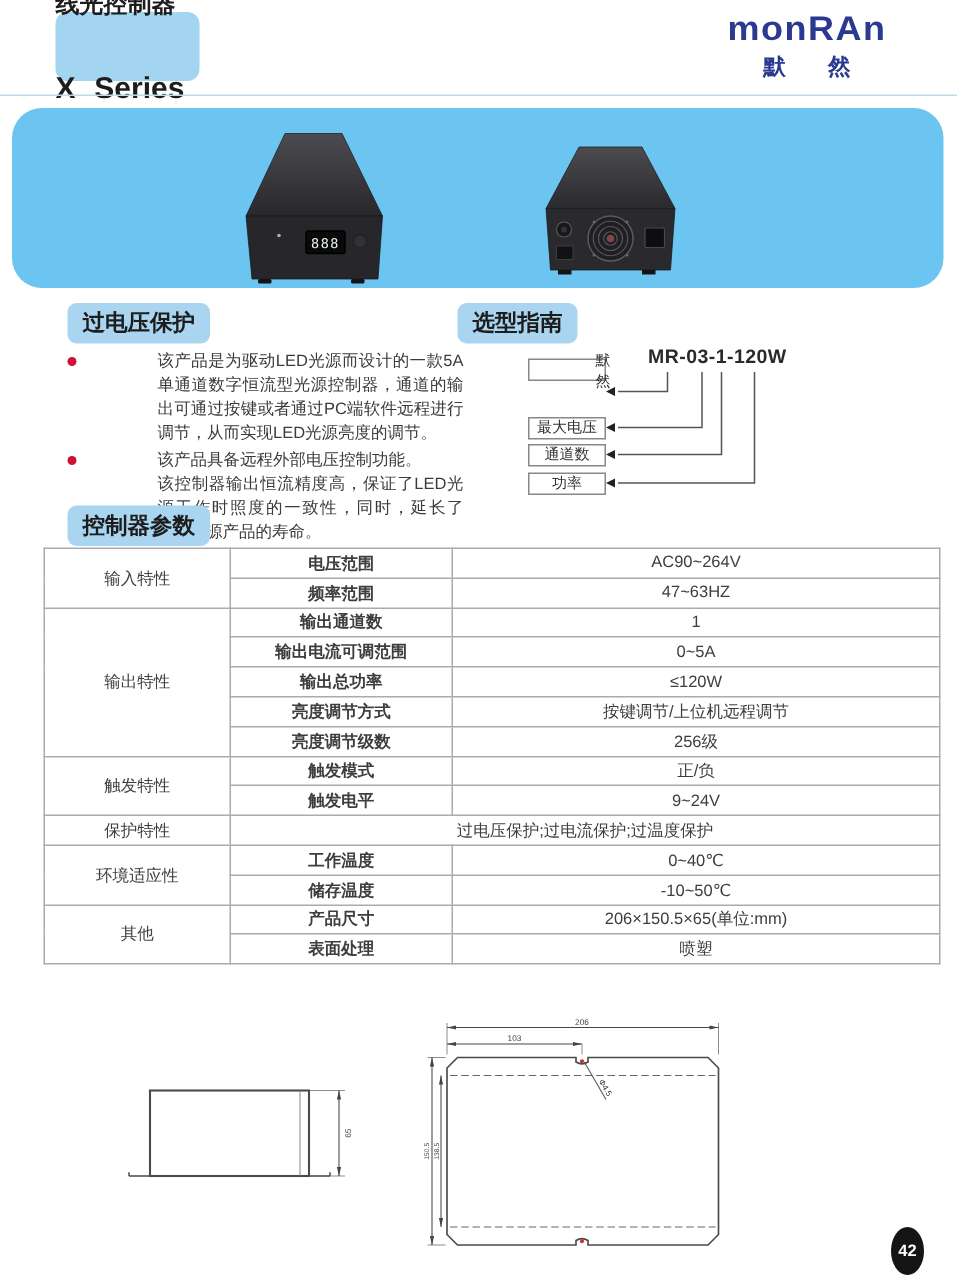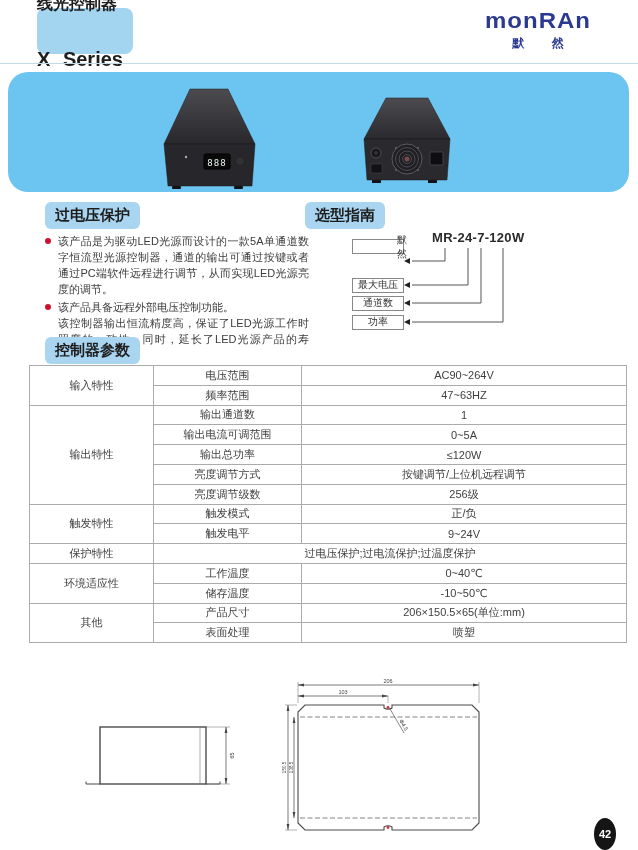--- a/index.html
+++ b/index.html
@@ -14,40 +14,40 @@
     position:absolute; left:37px; top:8px; width:96px; height:46px;
     background:#a3d4f0; border-radius:8px;
     display:flex; flex-direction:column; justify-content:center; padding-left:0;
     color:#1d1d1d;
     gap:36px;
   }
   .title-line1 { font-size:16px; font-weight:bold; line-height:20px; }
   .title-line2 { font-size:20px; font-weight:bold; line-height:19px; word-spacing:7px; }
   .logo { position:absolute; left:479px; top:6px; width:118px; text-align:center; color:#2b3a90; }
   .logo-main { font-size:24px; font-weight:800; letter-spacing:1px; transform:scaleY(0.95); }
-  .logo-sub { font-size:12px; font-weight:bold; letter-spacing:12px; margin-right:-12px; margin-top:1px; }
+  .logo-sub { font-size:15px; font-weight:bold; letter-spacing:12px; margin-right:-12px; margin-top:1px; }
   .header-rule { position:absolute; left:0; top:63px; width:638px; border-top:1px solid #c3d9e5; }
   
   .banner {
     position:absolute; left:8px; top:72px; width:621px; height:120px;
     background:#6cc5f0; border-radius:20px;
   }
   .device-front { position:absolute; left:160px; top:86px; }
   .device-rear  { position:absolute; left:362px; top:96px; }
   
   .badge {
     position:absolute; background:#a9d5f0; border-radius:6px;
     padding:4px 10px; font-size:15px; font-weight:bold; color:#1d1d1d;
     white-space:nowrap;
   }
   
   .features { position:absolute; left:45px; top:233px; width:264px; }
   .bullet-row { display:flex; margin-bottom:2px; }
   .bullet-dot { flex:0 0 6px; width:6px; height:6px; border-radius:50%; background:#cc1133; margin:5px 7px 0 0; }
-  .bullet-text { font-size:11px; line-height:16px; color:#3b3b3b; white-space:pre-line; text-align:justify; }
+  .bullet-text { font-size:11px; line-height:16px; color:#3b3b3b; white-space:pre-line; text-align:justify;margin-left:47px; }
   
   .guide { position:absolute; left:338px; top:226px; width:292px; height:112px; }
   .guide-model { position:absolute; left:94px; top:4px; font-size:13px; font-weight:bold; letter-spacing:0.3px; color:#2a2a2a; }
   .guide-lines { position:absolute; left:0; top:0; }
   .guide-box {
     position:absolute; left:14px; width:52px; height:15px;
     border:1px solid #888; background:#fff; color:#333;
     font-size:10px; display:flex; align-items:center; justify-content:center;
   }
   .guide-arrow {
@@ -55,21 +55,21 @@
     border-top:3.5px solid transparent; border-bottom:3.5px solid transparent;
     border-right:6px solid #222;
   }
   
   .params-table { position:absolute; left:29px; top:365px; width:598px; border-collapse:collapse; }
   .params-table td {
     border:1px solid #ababab; font-size:11px; color:#3e3e3e;
     text-align:center; height:19.8px; padding:0 4px;
   }
   .cat-cell { width:124px; }
-  .param-cell { width:148px; }
+  .param-cell { width:148px;font-weight:bold; }
   
   .dim-side { position:absolute; left:78px; top:710px; }
   .dim-top  { position:absolute; left:281px; top:676px; }
   .dim-label { font-size:5.5px; fill:#444; }
   
   .page-num {
     position:absolute; left:594px; top:818px; width:22px; height:32px;
     border-radius:50%; background:#151515; color:#fff; font-size:11px; font-weight:bold;
     display:flex; align-items:center; justify-content:center;
   }
@@ -142,21 +142,21 @@
     </div>
     <div class="bullet-row">
       <span class="bullet-dot"></span>
       <span class="bullet-text">该产品具备远程外部电压控制功能。
 该控制器输出恒流精度高，保证了LED光源工作时照度的一致性，同时，延长了LED光源产品的寿命。</span>
     </div>
   </div>
 
   <div class="badge" style="left:305px; top:202px;">选型指南</div>
   <div class="guide">
-    <div class="guide-model">MR-24-7-120W</div>
+    <div class="guide-model">MR-03-1-120W</div>
     <svg class="guide-lines" width="292" height="112" viewBox="0 0 292 112">
       <polyline points="107,22 107,35 74,35" fill="none" stroke="#555" stroke-width="1"></polyline>
       <polyline points="130,22 130,59 74,59" fill="none" stroke="#555" stroke-width="1"></polyline>
       <polyline points="143,22 143,77 74,77" fill="none" stroke="#555" stroke-width="1"></polyline>
       <polyline points="165,22 165,96 74,96" fill="none" stroke="#555" stroke-width="1"></polyline>
     </svg>
     <div class="guide-box" style="top:13px;padding-left:48px;">默然</div>
     <div class="guide-box" style="top:51.5px;">最大电压</div>
     <div class="guide-box" style="top:69.5px;">通道数</div>
     <div class="guide-box" style="top:88.5px;">功率</div>

